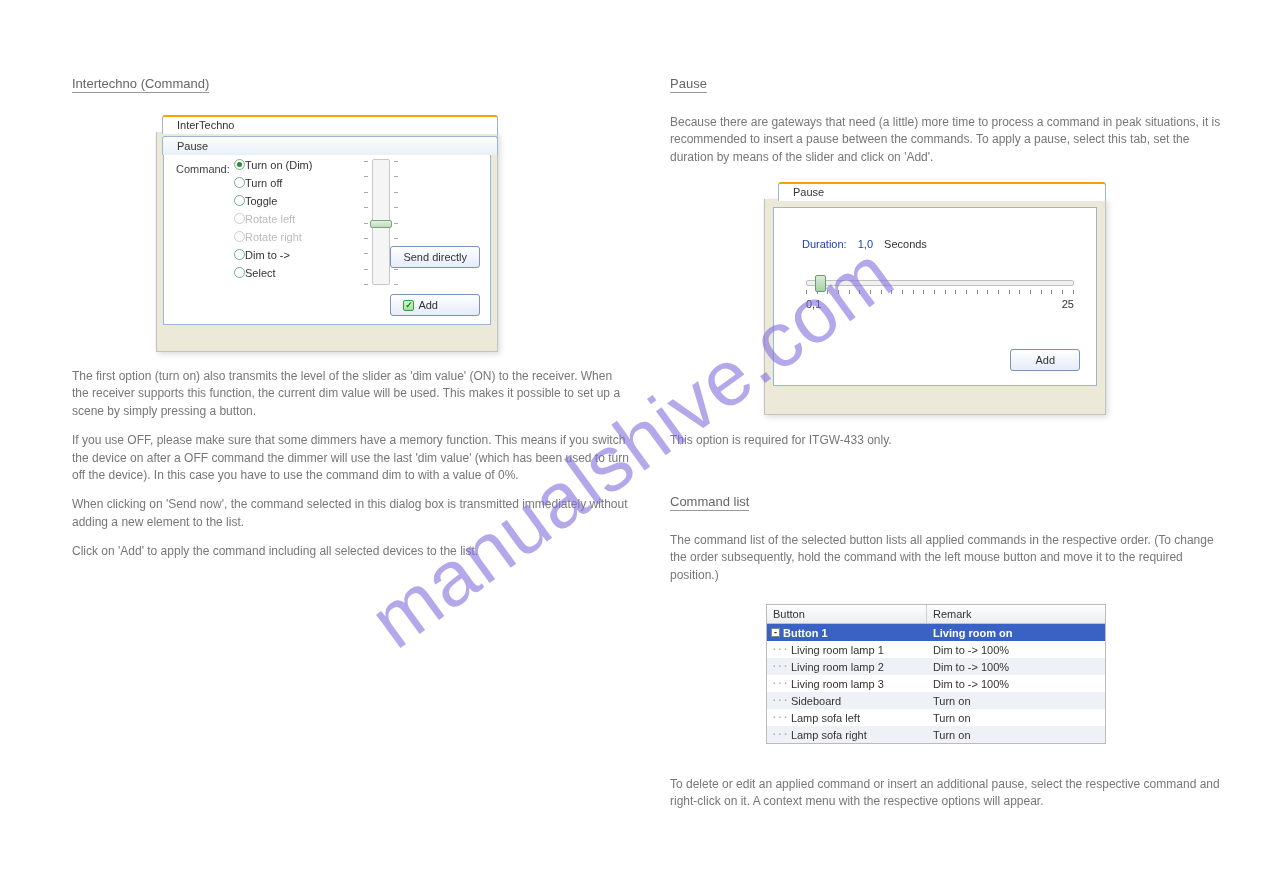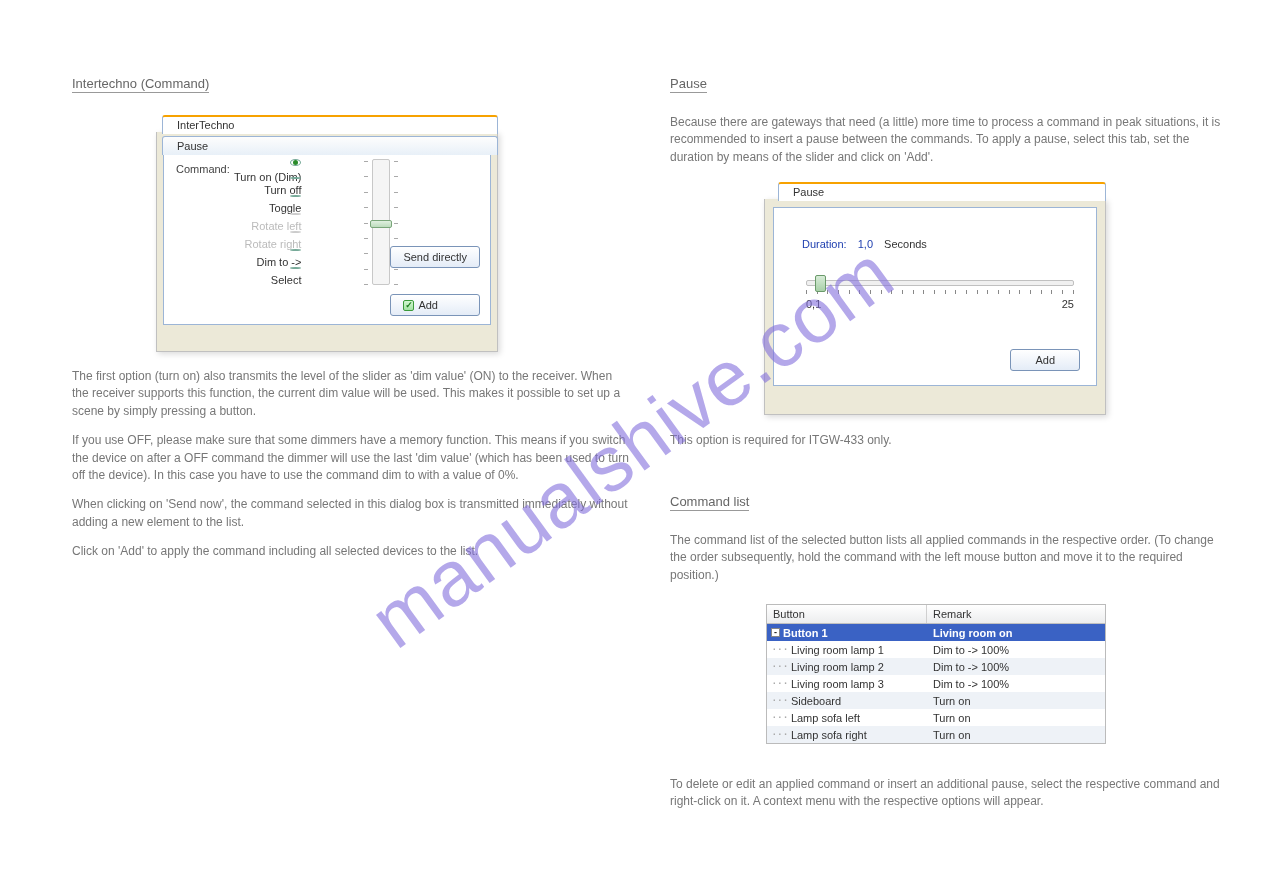--- a/index.html
+++ b/index.html
@@ -81,24 +81,22 @@
   }
   .cmd-options {
     position: absolute;
     left: 70px;
     top: 20px;
     font-size: 11px;
     color: #333;
   }
   .radio-row {
     display: flex;
-    align-items: flex-end;
-    gap: 5px;
+    align-items: flex-start;
     height: 18px;
-    flex-direction: column;
   }
   .radio-dot {
     width: 11px; height: 11px;
     border: 1px solid #7a9; border-radius: 50%;
     display: flex; align-items: center; justify-content: center;
   }
   .radio-dot.selected::after {
     content: '';
     width: 5px; height: 5px; background: #2a8b2a; border-radius: 50%;
   }

